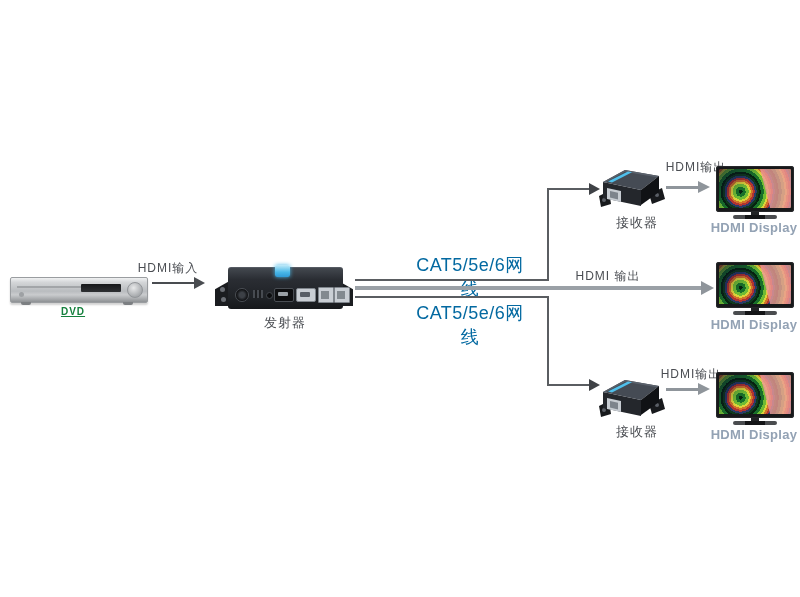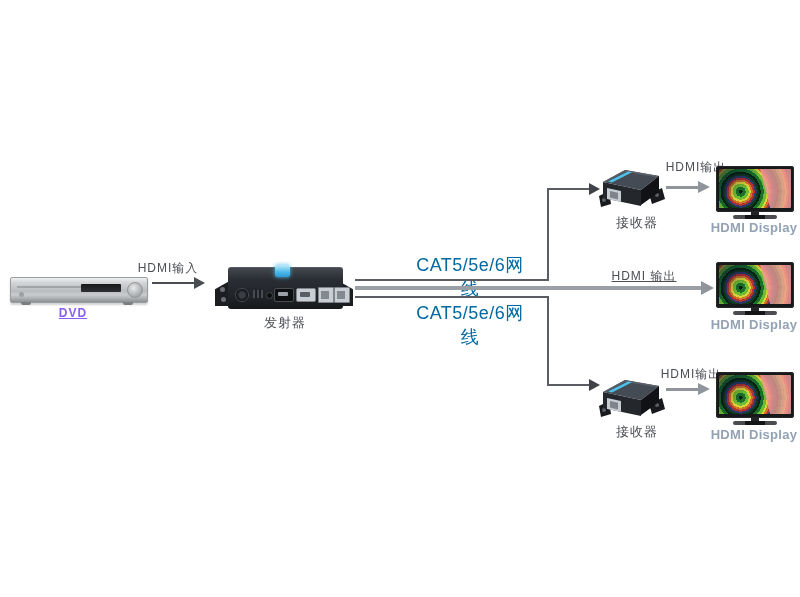--- a/index.html
+++ b/index.html
@@ -3,21 +3,21 @@
 <meta charset="utf-8">
 <style>
   html,body{margin:0;padding:0;background:#ffffff;}
   #canvas{position:relative;width:800px;height:597px;background:#ffffff;overflow:hidden;
           font-family:"Liberation Sans","DejaVu Sans",sans-serif;}
   .abs{position:absolute;}
   .lbl{position:absolute;text-align:center;color:#4a4d52;font-size:13px;letter-spacing:1px;}
   .lbl-small{font-size:12px;}
   .lbl-cable{color:#0369a1;font-size:18px;letter-spacing:0.5px;}
   .lbl-display{color:#93a2b4;font-weight:700;font-size:13px;letter-spacing:0.3px;}
-  .lbl-dvd{color:#8b5cf6;font-weight:700;font-size:12px;letter-spacing:1px;text-decoration:underline;}
+  .lbl-dvd{color:#15803d;font-weight:700;font-size:10px;letter-spacing:1px;text-decoration:underline;}
 
   
   .hline{position:absolute;background:#5a5d61;height:2px;}
   .vline{position:absolute;background:#5a5d61;width:2px;}
   .hline-gray{position:absolute;background:#9aa0a6;height:4px;}
   .head-dark{position:absolute;width:0;height:0;border-top:6px solid transparent;
              border-bottom:6px solid transparent;border-left:11px solid #3f4246;}
   .head-gray{position:absolute;width:0;height:0;border-top:7px solid transparent;
              border-bottom:7px solid transparent;border-left:13px solid #8f959b;}
   .head-gray-sm{position:absolute;width:0;height:0;border-top:6px solid transparent;
@@ -119,21 +119,21 @@
   <div class="lbl" style="left:250px;top:314px;width:70px;">发射器</div>
 
   <div class="lbl lbl-cable" style="left:410px;top:253px;width:120px;">CAT5/5e/6网线</div>
   <div class="lbl lbl-cable" style="left:410px;top:301px;width:120px;">CAT5/5e/6网线</div>
 
   <div class="hline" style="left:355px;top:279px;width:193px;"></div>
   <div class="hline" style="left:355px;top:296px;width:193px;"></div>
 
   <div class="hline-gray" style="left:355px;top:286px;width:346px;"></div>
   <div class="head-gray" style="left:701px;top:281px;"></div>
-  <div class="lbl lbl-small" style="left:594px;top:268px;width:100px;text-decoration:underline;">HDMI 输出</div>
+  <div class="lbl lbl-small" style="left:558px;top:268px;width:100px;">HDMI 输出</div>
 
   <div class="vline" style="left:547px;top:189px;height:92px;"></div>
   <div class="vline" style="left:547px;top:296px;height:90px;"></div>
 
   <div class="hline" style="left:547px;top:188px;width:43px;"></div>
   <div class="head-dark" style="left:589px;top:183px;"></div>
 
   <div class="hline" style="left:547px;top:384px;width:43px;"></div>
   <div class="head-dark" style="left:589px;top:379px;"></div>
 

